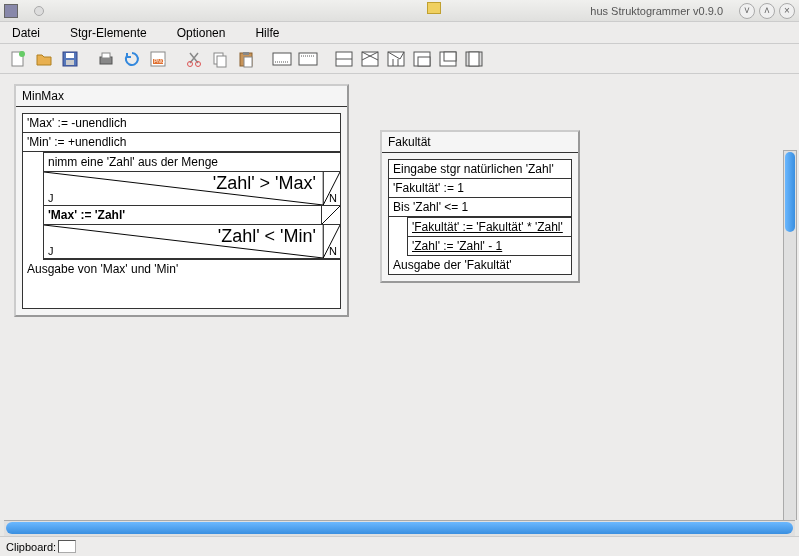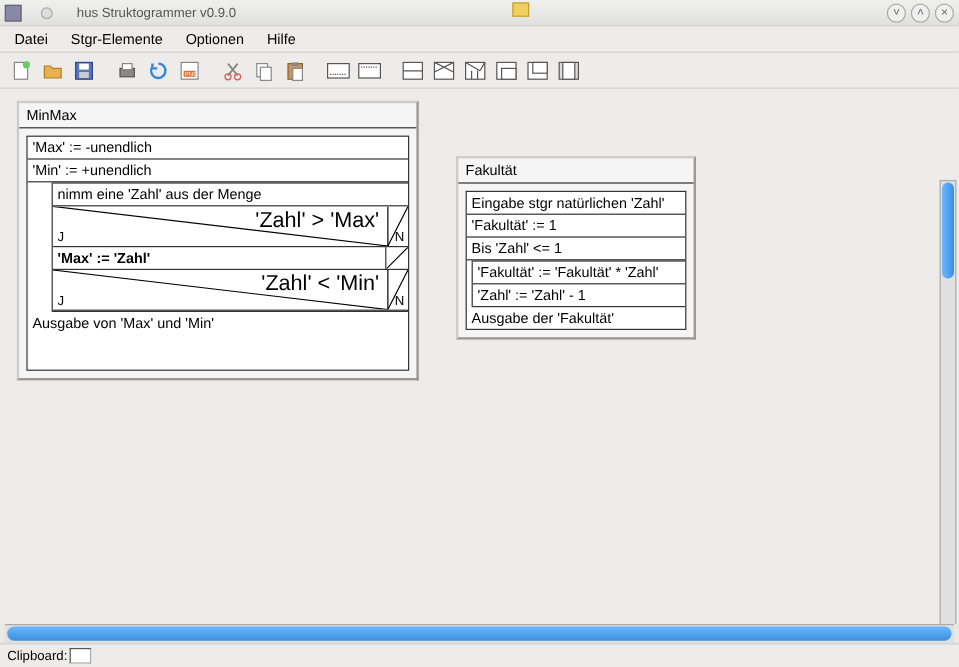--- a/index.html
+++ b/index.html
@@ -1,37 +1,37 @@
 <!DOCTYPE html>
 <html><head>
 <meta charset="utf-8">
 <style>
 * { box-sizing: border-box; margin: 0; padding: 0; }
 body { font-family: Arial, sans-serif; font-size: 12px; background: #e8e8e8; width: 799px; height: 556px; overflow: hidden; position: relative; }
 .window { width: 799px; height: 556px; background: #e8e8e6; display: flex; flex-direction: column; }
-.titlebar { height: 22px; background: linear-gradient(#f0f0ee, #e0e0de); border-bottom: 1px solid #ccc; display: flex; align-items: center; padding: 0 4px; gap: 16px; }
+.titlebar { height: 22px; background: linear-gradient(#f0f0ee, #e0e0de); border-bottom: 1px solid #ccc; display: flex; align-items: center; padding: 0 4px; gap: 16px; text-align: right; }
 .titlebar .app-icon { width: 14px; height: 14px; background: #8888aa; border: 1px solid #666; }
 .titlebar .tb-dot { width: 10px; height: 10px; border-radius: 50%; background: #ddd; border: 1px solid #aaa; }
 .titlebar .title-text { flex: 1; font-size: 11px; color: #555; padding-left: 4px; }
 .titlebar .tb-btns { display: flex; gap: 4px; }
 .titlebar .tb-btn { width: 16px; height: 16px; border-radius: 50%; background: #f0f0f0; border: 1px solid #aaa; display: flex; align-items: center; justify-content: center; font-size: 10px; color: #666; cursor: pointer; }
-.menubar { height: 22px; background: #edeceb; border-bottom: 1px solid #ccc; display: flex; align-items: center; padding: 0 4px; gap: 3px; font-size: 12px; text-align: center; }
+.menubar { height: 22px; background: #edeceb; border-bottom: 1px solid #ccc; display: flex; align-items: center; padding: 0 4px; gap: 14px; font-size: 12px; text-align: center; }
 .menubar .menu-item { padding: 2px 8px; cursor: pointer; }
 .toolbar { height: 30px; background: #edeceb; border-bottom: 1px solid #ccc; display: flex; align-items: center; padding: 0 6px; gap: 2px; }
 .toolbar .tbtn { width: 24px; height: 24px; display: flex; align-items: center; justify-content: center; cursor: pointer; border: 1px solid transparent; }
 .toolbar .sep { width: 8px; }
 .canvas { flex: 1; background: #edeceb; position: relative; overflow: hidden; }
 .structo { position: absolute; background: #f5f5f5; border: 2px solid #999; border-top: 2px solid #ccc; border-left: 2px solid #ccc; }
 .structo-title { padding: 3px 6px; border-bottom: 1px solid #333; font-size: 12px; }
 .structo-body { padding: 6px; }
 .block { border: 1px solid #333; background: #fff; font-size: 12px; }
 .block-row { padding: 2px 4px; border-bottom: 1px solid #333; min-height: 18px; }
 .block-row:last-child { border-bottom: none; }
 .loop-body { margin-left: 20px; border-left: 1px solid #333; }
-.loop-body2 { margin-left: 4px; border-left: 1px solid #333; }
+.loop-body2 { margin-left: 18px; border-left: 1px solid #333; text-decoration: underline; }
 .cond { position: relative; height: 34px; border-bottom: 1px solid #333; }
 .cond svg { position: absolute; top: 0; left: 0; width: 100%; height: 100%; }
 .cond .cond-text { position: absolute; right: 24px; top: 1px; font-size: 18px; }
 .cond .j-label { position: absolute; left: 4px; bottom: 1px; font-size: 11px; }
 .cond .n-label { position: absolute; right: 3px; bottom: 1px; font-size: 11px; }
 .branch-row { display: flex; border-bottom: 1px solid #333; font-weight: bold; }
 .branch-row:last-of-type { border-bottom: none; }
 .branch-main { flex: 1; padding: 2px 4px; border-right: 1px solid #333; }
 .branch-empty { width: 18px; position: relative; }
 .branch-empty svg { position:absolute; top:0; left:0; width:100%; height:100%; }

